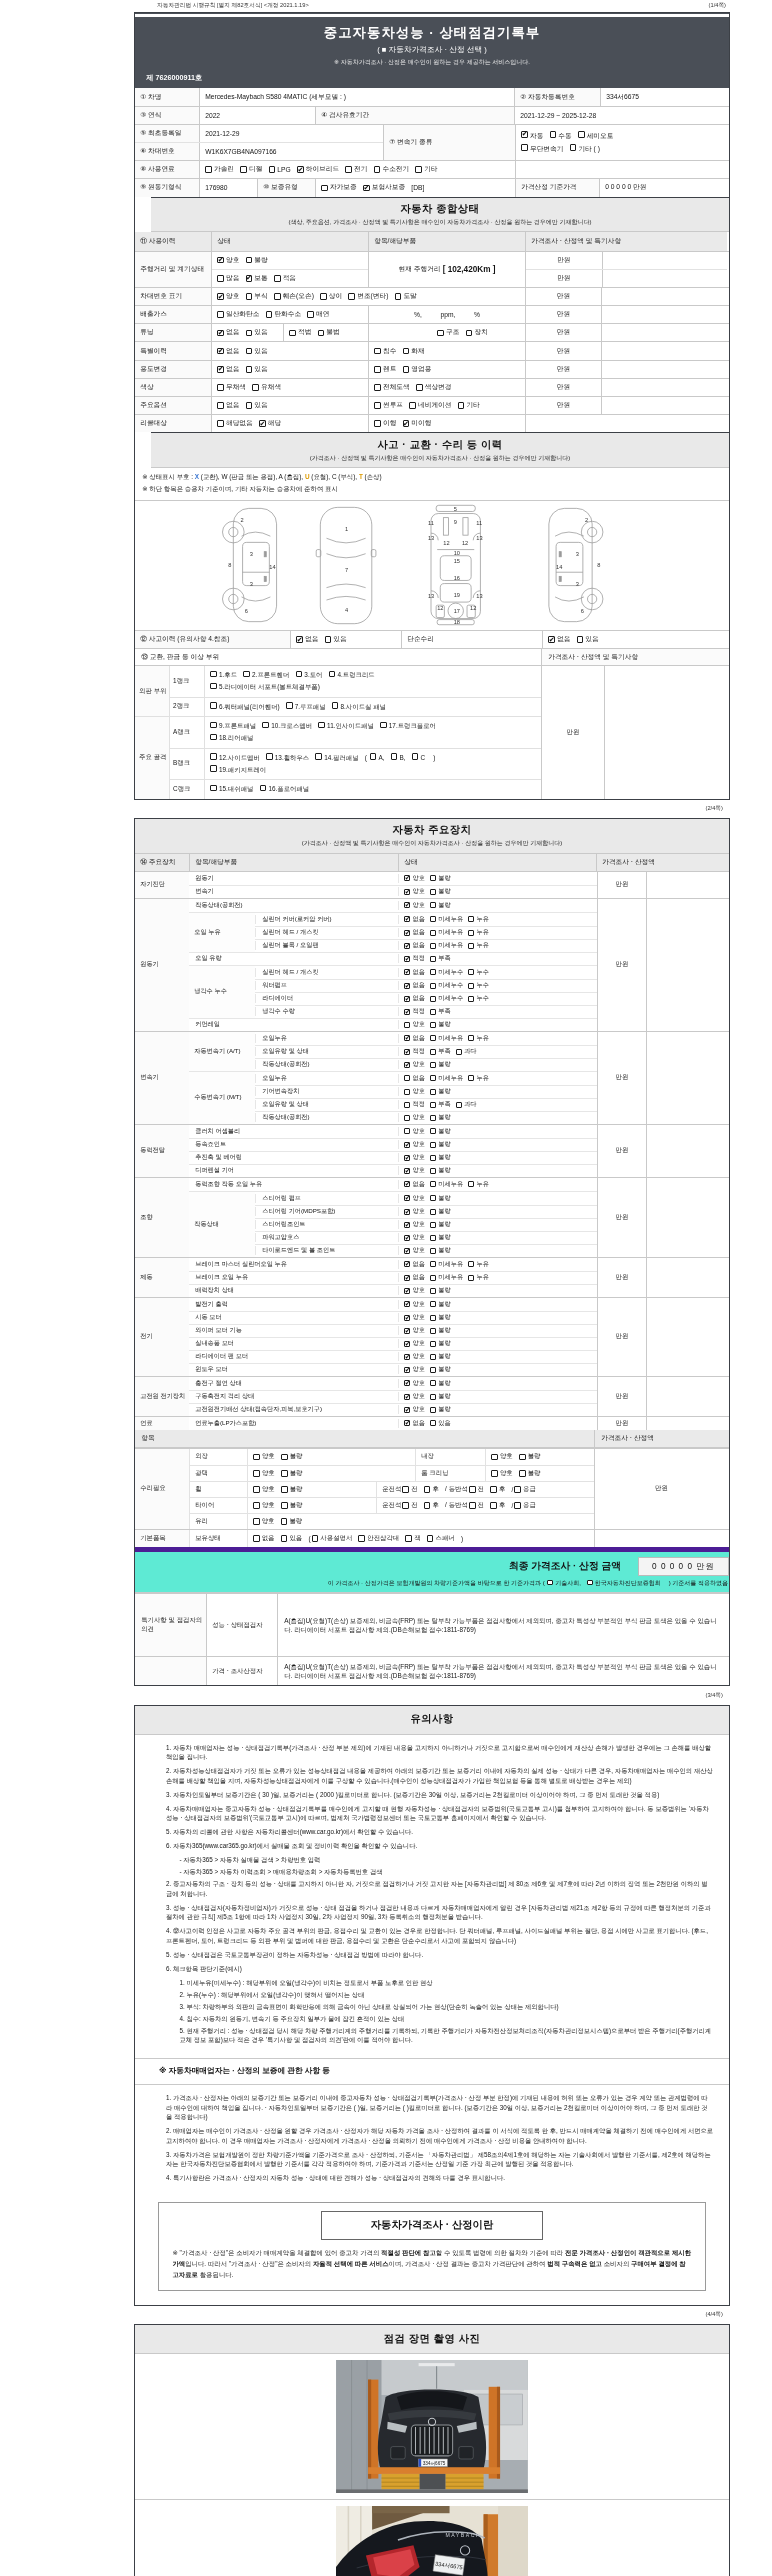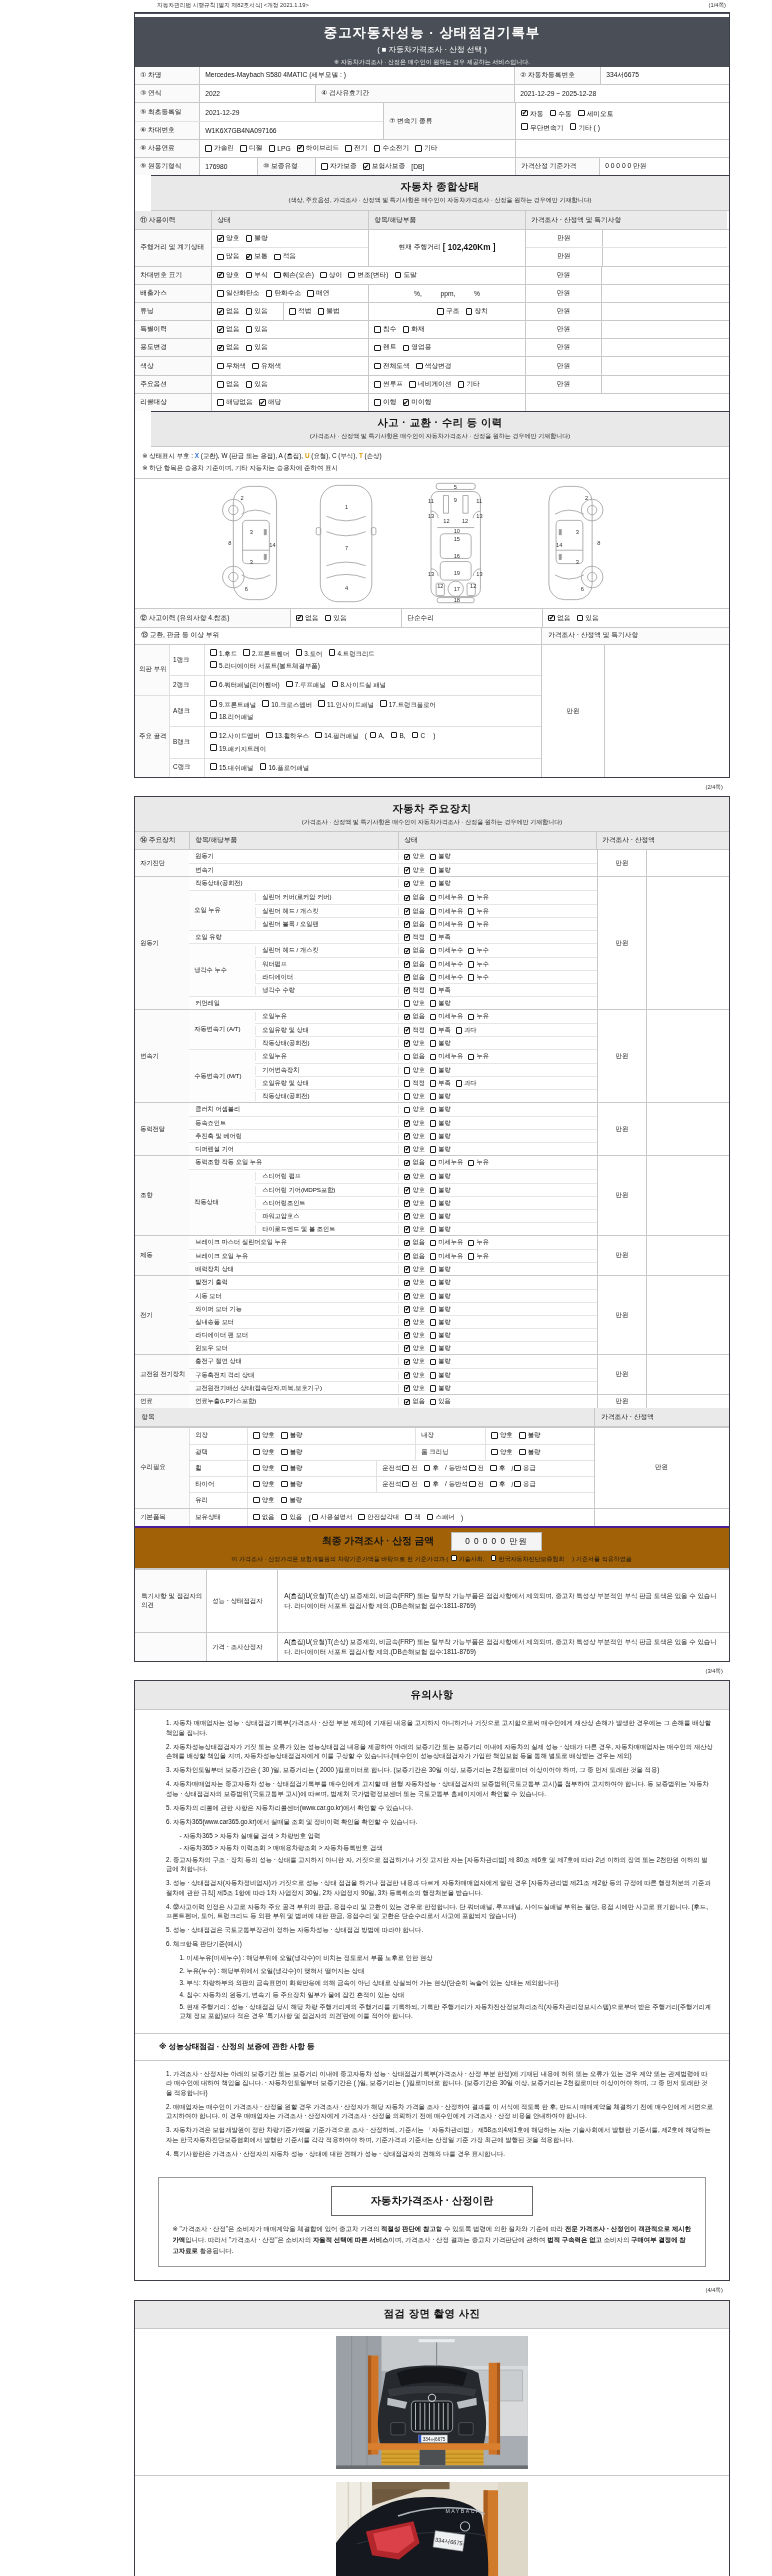--- a/index.html
+++ b/index.html
@@ -108,60 +108,61 @@
 .orow:first-child{border-top:none;}
 .orow .ol{width:58px;padding-left:5.2px;border-left:0.5px solid #e2e2e2;align-self:stretch;display:flex;align-items:center;}
 .orow .oc-a{width:168px;padding-left:5.2px;display:flex;align-items:center;align-self:stretch;border-left:0.5px solid #e2e2e2;}
 .orow .ol2{width:70px;padding-left:5.2px;border-left:0.5px solid #e2e2e2;align-self:stretch;display:flex;align-items:center;}
 .orow .oc-b{flex:1;padding-left:5.2px;display:flex;align-items:center;align-self:stretch;border-left:0.5px solid #e2e2e2;}
 .orow .wide{width:349px;}
 .othead{display:flex;background:#eaeaea;font-size:6.7px;border-bottom:0.5px solid #c9c9c9;}
 .othead .a{width:459px;padding:4.1px 6.2px;}
 .othead .b{width:134px;padding:4.1px 6.2px;border-left:0.5px solid #c9c9c9;}
 
-.finalband{background:#a16207;border-top:2px solid #4c1d95;border-bottom:0.5px solid #c9c9c9;
-           text-align:center;padding:4.6px 0 4.1px;}
+.finalband{background:#5eead4;border-top:5px solid #4c1d95;border-bottom:0.5px solid #c9c9c9;
+           text-align:right;padding:4.6px 0 4.1px;}
 .finalband .fl1{font-size:9.8px;font-weight:bold;display:inline-block;vertical-align:middle;}
 .finalband .fv{display:inline-block;vertical-align:middle;margin-left:14.4px;background:#f4f4f4;
                border:0.5px solid #bbb;font-size:8.2px;padding:3.1px 13.4px;letter-spacing:1px;}
 .finalband .fl2{font-size:6px;margin-top:3.6px;}
 .finalband .fl2 .cb{width:5.7px;height:5.7px;border-width:0.8px;}
 
 .opin{display:flex;border-top:0.5px solid #c9c9c9;font-size:6.4px;}
 .opin .o1{width:71px;display:flex;align-items:center;padding-left:6.2px;background:#fbfbfb;}
 .opin .o2{width:71px;border-left:0.5px solid #c9c9c9;display:flex;align-items:center;padding:4.1px 5.2px;}
 .opin .o3{flex:1;border-left:0.5px solid #c9c9c9;padding:4.1px 6.2px;line-height:1.55;display:flex;align-items:center;}
 
 .nsec{border-top:0.5px solid #c9c9c9;border-bottom:0.5px solid #c9c9c9;padding:7.7px 0 7.7px 24px;
       font-size:7.7px;font-weight:bold;margin-top:7.2px;}
 .nbody{padding:8.2px 15.5px 3.1px 31px;}
 .nitem{font-size:6.3px;line-height:1.5;margin-bottom:4.6px;}
 .nitem.ind{margin-left:13.4px;margin-bottom:2.6px;}
 .whatbox{border:0.5px solid #9a9a9a;margin:11.3px 23px 13.4px;padding:8.2px 13.4px 9.3px;}
-.whatbox .wt{width:202px;margin:0 auto 8.2px;border:1px solid #666;text-align:center;
+.whatbox .wt{width:222px;margin:0 auto 8.2px;border:1px solid #666;text-align:center;
              font-size:10.3px;font-weight:bold;padding:6.7px 0;}
 .whatbox .wx{font-size:6.4px;line-height:1.7;}
 
 .photorow{border-bottom:0.5px solid #c9c9c9;padding:6.2px 0;display:flex;justify-content:center;}
 svg text{font-family:"Liberation Sans","DejaVu Sans",sans-serif;}
 </style>
 </head>
 <body>
 
 <div class="topline">
   <span class="lft">자동차관리법 시행규칙 [별지 제82호서식] &lt;개정 2021.1.19&gt;</span>
   <span>(1/4쪽)</span>
 </div>
 
 <div class="pagebox">
   <div class="darkhead">
     <div class="stripe"></div>
     <div class="h-title">중고자동차성능 · 상태점검기록부</div>
     <div class="h-sub">( ■ 자동차가격조사 · 산정 선택 )</div>
     <div class="h-note">※ 자동차가격조사 · 산정은 매수인이 원하는 경우 제공하는 서비스입니다.</div>
+    <div class="h-docno">제 7626000911호</div>
   </div>
 
 
   <div>
     <div class="frow">
       <div class="fc first lab w125">① 차명</div>
       <div class="fc w612">Mercedes-Maybach S580 4MATIC (세부모델 : )</div>
       <div class="fc lab w166">② 자동차등록번호</div>
       <div class="fc w247">334서6675</div>
     </div>
@@ -1255,21 +1256,21 @@
       <div class="nitem">3.  성능 · 상태점검자(자동차정비업자)가 거짓으로 성능 · 상태 점검을 하거나 점검한 내용과 다르게 자동차매매업자에게 알린 경우 [자동차관리법 제21조 제2항 등의 규정에 따른 행정처분의 기준과 절차에 관한 규칙] 제5조 1항에 따라 1차 사업정지 30일, 2차 사업정지 90일, 3차 등록취소의 행정처분을 받습니다.</div>
       <div class="nitem">4.  ⑫사고이력 인정은 사고로 자동차 주요 골격 부위의 판금, 용접수리 및 교환이 있는 경우로 한정합니다. 단 쿼터패널, 루프패널, 사이드실패널 부위는 절단, 용접 시에만 사고로 표기합니다. (후드, 프론트펜더, 도어, 트렁크리드 등 외판 부위 및 범퍼에 대한 판금, 용접수리 및 교환은 단순수리로서 사고에 포함되지 않습니다)</div>
       <div class="nitem">5.  성능 · 상태점검은 국토교통부장관이 정하는 자동차성능 · 상태점검 방법에 따라야 합니다.</div>
       <div class="nitem">6.  체크항목 판단기준(예시)</div>
       <div class="nitem ind">1.  미세누유(미세누수) : 해당부위에 오일(냉각수)이 비치는 정도로서 부품 노후로 인한 현상</div>
       <div class="nitem ind">2.  누유(누수) : 해당부위에서 오일(냉각수)이 맺혀서 떨어지는 상태</div>
       <div class="nitem ind">3.  부식: 차량하부와 외판의 금속표면이 화학반응에 의해 금속이 아닌 상태로 상실되어 가는 현상(단순히 녹슬어 있는 상태는 제외합니다)</div>
       <div class="nitem ind">4.  침수: 자동차의 원동기, 변속기 등 주요장치 일부가 물에 잠긴 흔적이 있는 상태</div>
       <div class="nitem ind">5.  현재 주행거리 : 성능 · 상태점검 당시 해당 차량 주행거리계의 주행거리를 기록하되, 기록한 주행거리가 자동차전산정보처리조직(자동차관리정보시스템)으로부터 받은 주행거리(주행거리계 교체 정보 포함)보다 적은 경우 '특기사항 및 점검자의 의견'란에 이를 적어야 합니다.</div>
     </div>
-  <div class="nsec">※ 성능상태점검 · 산정의 보증에 관한 사항 등</div>
+  <div class="nsec">※ 자동차매매업자는 · 산정의 보증에 관한 사항 등</div>
   <div class="nbody">
       <div class="nitem">1.  가격조사 · 산정자는 아래의 보증기간 또는 보증거리 이내에 중고자동차 성능 · 상태점검기록부(가격조사 · 산정 부분 한정)에 기재된 내용에 허위 또는 오류가 있는 경우 계약 또는 관계법령에 따라 매수인에 대하여 책임을 집니다.  · 자동차인도일부터 보증기간은 (      )일, 보증거리는 (      )킬로미터로 합니다. (보증기간은 30일 이상, 보증거리는 2천킬로미터 이상이어야 하며, 그 중 먼저 도래한 것을 적용합니다)</div>
       <div class="nitem">2.  매매업자는 매수인이 가격조사 · 산정을 원할 경우 가격조사 · 산정자가 해당 자동차 가격을 조사 · 산정하여 결과를 이 서식에 적도록 한 후, 반드시 매매계약을 체결하기 전에 매수인에게 서면으로 고지하여야 합니다. 이 경우 매매업자는 가격조사 · 산정자에게 가격조사 · 산정을 의뢰하기 전에 매수인에게 가격조사 · 산정 비용을 안내하여야 합니다.</div>
       <div class="nitem">3.  자동차가격은 보험개발원이 정한 차량기준가액을 기준가격으로 조사 · 산정하되, 기준서는 「자동차관리법」 제58조의4제1호에 해당하는 자는 기술사회에서 발행한 기준서를, 제2호에 해당하는 자는 한국자동차진단보증협회에서 발행한 기준서를 각각 적용하여야 하며, 기준가격과 기준서는 산정일 기준 가장 최근에 발행된 것을 적용합니다.</div>
       <div class="nitem">4.  특기사항란은 가격조사 · 산정자의 자동차 성능 · 상태에 대한 견해가 성능 · 상태점검자의 견해와 다를 경우 표시합니다.</div>
     </div>
   <div class="whatbox">
     <div class="wt">자동차가격조사 · 산정이란</div>
     <div class="wx"><span>※ "가격조사 · 산정"은 소비자가 매매계약을 체결함에 있어 중고차 가격의 </span><span style="font-weight: bold;">적절성 판단에 참고</span><span>할 수 있도록 법령에 의한 절차와 기준에 따라 </span><span style="font-weight: bold;">전문 가격조사 · 산정인이 객관적으로 제시한 가액</span><span>입니다. 따라서 "가격조사 · 산정"은 소비자의 </span><span style="font-weight: bold;">자율적 선택에 따른 서비스</span><span>이며, 가격조사 · 산정 결과는 중고차 가격판단에 관하여 </span><span style="font-weight: bold;">법적 구속력은 없고</span><span> 소비자의 </span><span style="font-weight: bold;">구매여부 결정에 참고자료로</span><span> 활용됩니다.</span></div>
   </div>

